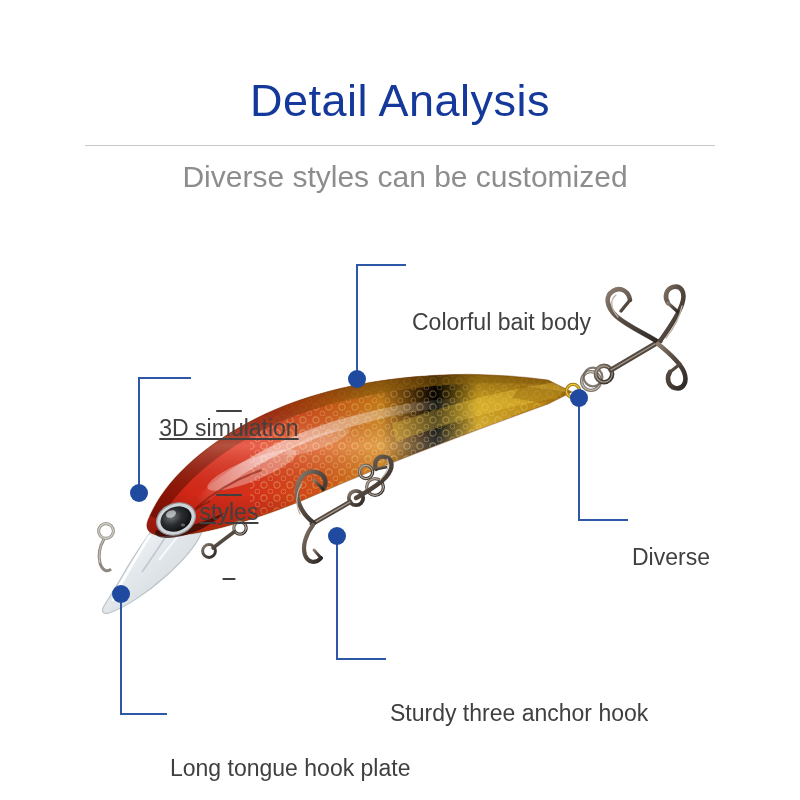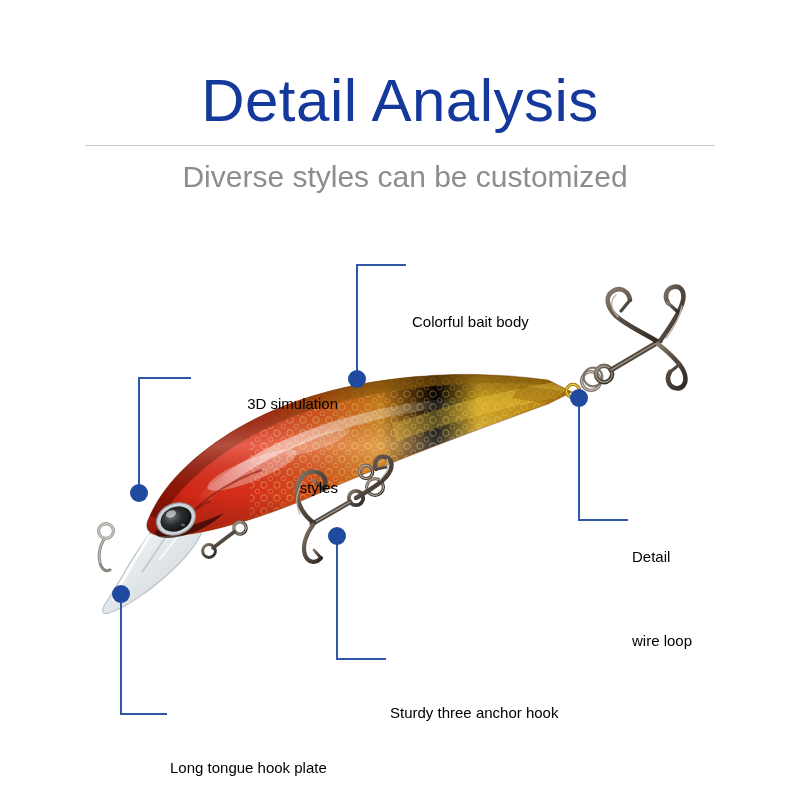--- a/index.html
+++ b/index.html
@@ -20,21 +20,21 @@
   
   #header {
     position: absolute;
     top: 0; left: 0;
     width: 800px;
     text-align: center;
   }
   #page-title {
     position: absolute;
     top: 72px; left: 0; width: 800px;
-    font-size: 60px;
+    font-size: 45px;
     font-weight: 400;
     letter-spacing: 0.5px;
     color: #15399B;
     line-height: 58px;
     white-space: nowrap;
   }
   #title-divider {
     position: absolute;
     top: 145px; left: 85px;
     width: 630px; height: 1px;
@@ -54,31 +54,31 @@
   #stage {
     position: absolute;
     top: 0; left: 0;
     width: 800px; height: 800px;
   }
   #stage svg { display: block; }
 
   
   .callout-label {
     position: absolute;
-    color: #000000;
-    font-size: 15px;
+    color: #404040;
+    font-size: 23px;
     font-weight: 400;
     line-height: 28px;
     white-space: pre;
   }
   .callout-label.align-right { text-align: right; }
   .callout-label.align-left  { text-align: left;  }
 
   #label-colorful-bait-body { left: 412px; top: 252px; }
-  #label-3d-fisheye         { left: 120px; top: 334px; width: 218px; text-align: right; }
+  #label-3d-fisheye         { left: 120px; top: 358px; width: 218px; text-align: center; text-decoration: underline; }
   #label-sturdy-wire-loop   { left: 632px; top: 487px; width: 160px; text-align: left; }
   #label-sharp-anchor-hook  { left: 390px; top: 643px; }
   #label-long-tongue        { left: 170px; top: 698px; }
 
   .lbl-line { display: block; }
 </style>
 </head>
 <body>
 
 <div id="page">
@@ -368,22 +368,21 @@
   <div class="callout-label align-left" id="label-colorful-bait-body">
     <span class="lbl-line">Colorful bait body</span>
   </div>
 
   <div class="callout-label align-right" id="label-3d-fisheye">
     <span class="lbl-line">3D simulation</span>
     <span class="lbl-line">styles</span>
   </div>
 
   <div class="callout-label align-left" id="label-sturdy-wire-loop">
-    <span class="lbl-line">Detail</span>
-    <span class="lbl-line">wire loop</span>
+    <span class="lbl-line">Diverse</span>
   </div>
 
   <div class="callout-label align-left" id="label-sharp-anchor-hook">
     <span class="lbl-line">Sturdy three anchor hook</span>
   </div>
 
   <div class="callout-label align-left" id="label-long-tongue">
     <span class="lbl-line">Long tongue hook plate</span>
   </div>
 

